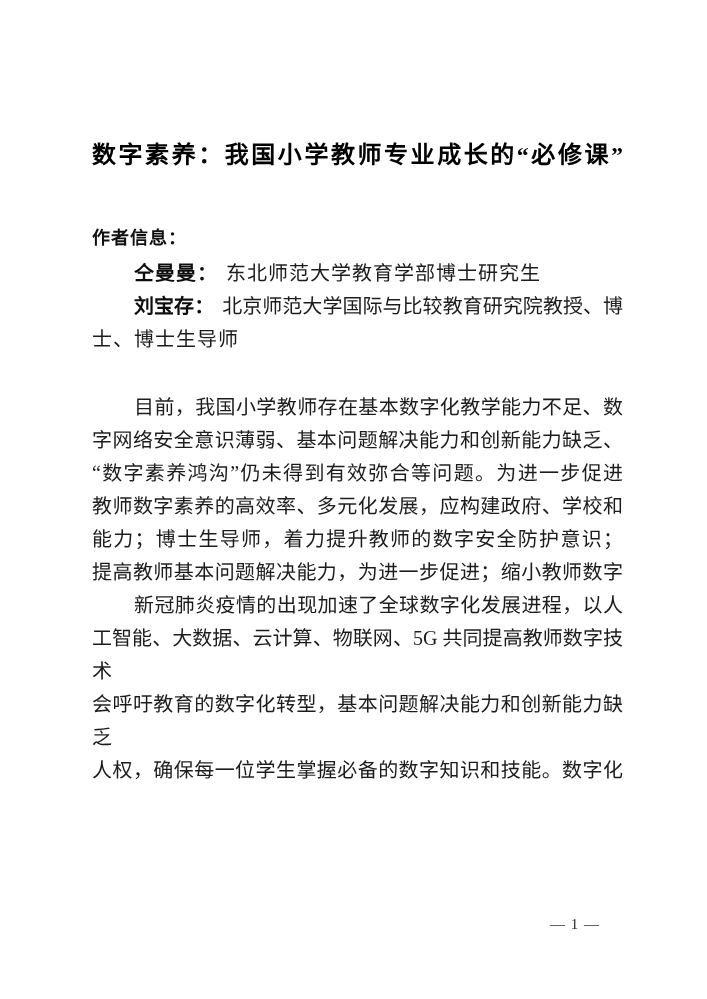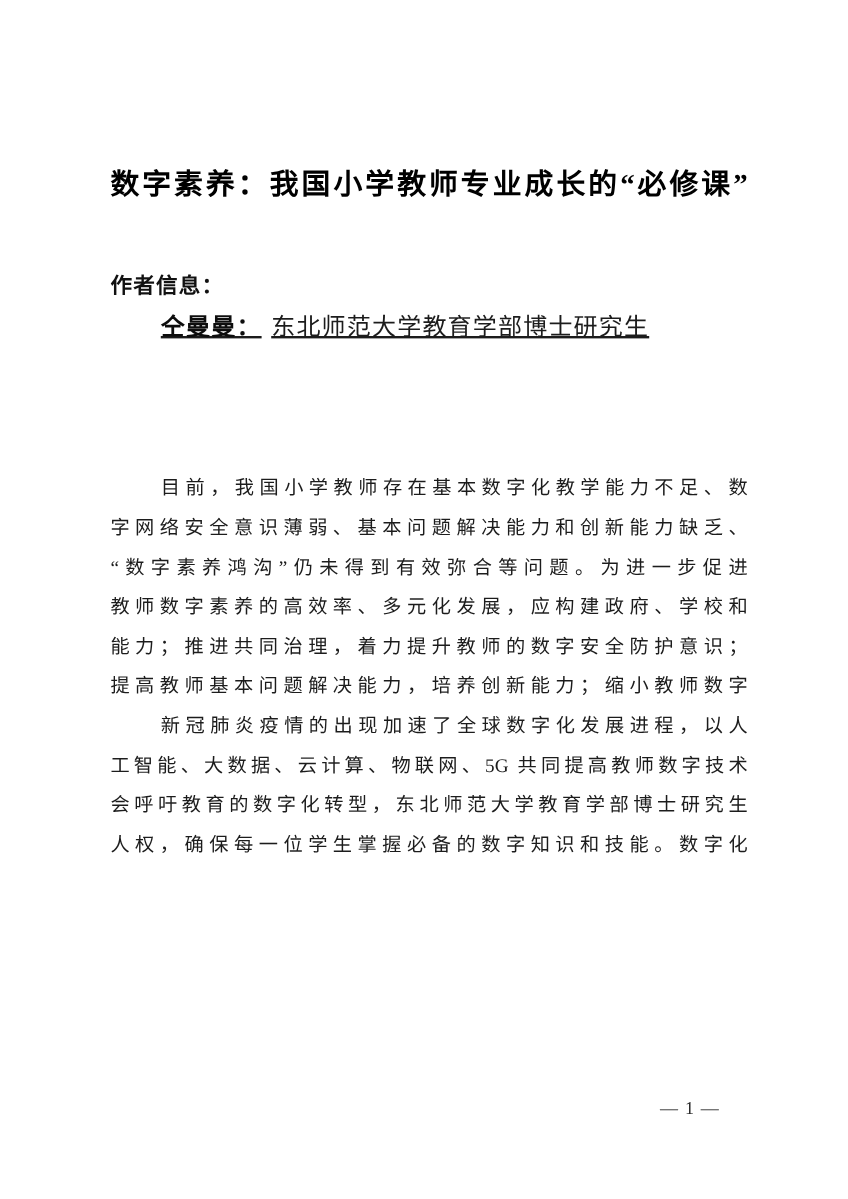--- a/index.html
+++ b/index.html
@@ -48,39 +48,39 @@
     line-height: 34px;
     letter-spacing: 1px;
     color: #111111;
     margin-bottom: 2px;
   }
   .author-line {
     text-align: justify;
     text-align-last: left;
     letter-spacing: 1px;
   }
-  .author-line.indent { padding-left: 42px; text-decoration: underline; }
+  .author-line.indent { padding-left: 42px; }
   .author-line.just {
     text-align: justify;
     text-align-last: justify;
     letter-spacing: 0;
   }
   .author-name {
     font-family: "Liberation Sans", sans-serif;
     font-weight: 700;
     color: #0d0d0d;
     margin-right: 8px;
   }
   
   .body-text {
     position: absolute;
     left: 92px;
     top: 391px;
     width: 531px;
-    font-size: 16px;
+    font-size: 20px;
     line-height: 33px;
     color: #1c1c1c;
   }
   .line {
     text-align: justify;
     text-align-last: justify;
   }
   .line.indent { padding-left: 42px; }
   .line.short {
     text-align-last: left;
@@ -107,33 +107,37 @@
 
   <h1 class="doc-title">数字素养：我国小学教师专业成长的“必修课”</h1>
 
   <div class="authors">
     <div class="author-heading">作者信息：</div>
 
     <div class="author-line indent">
       <span class="author-name">仝曼曼：</span><span>东北师范大学教育学部博士研究生</span>
     </div>
 
+    <div class="author-line indent just">
+      <span class="author-name">刘宝存：</span><span>北京师范大学国际与比较教育研究院教授、博</span>
+    </div>
 
+    <div class="author-line">士、博士生导师</div>
   </div>
 
   <div class="body-text">
 
     <div class="line indent">目前，我国小学教师存在基本数字化教学能力不足、数</div>
     <div class="line">字网络安全意识薄弱、基本问题解决能力和创新能力缺乏、</div>
     <div class="line">“数字素养鸿沟”仍未得到有效弥合等问题。为进一步促进</div>
     <div class="line">教师数字素养的高效率、多元化发展，应构建政府、学校和</div>
-    <div class="line">能力；推进共同治理，着力提升教师的数字安全防护意识；</div>
-    <div class="line">提高教师基本问题解决能力，培养创新能力；缩小教师数字</div>
+    <div class="line">能力；博士生导师，着力提升教师的数字安全防护意识；</div>
+    <div class="line">提高教师基本问题解决能力，为进一步促进；缩小教师数字</div>
 
     <div class="line indent">新冠肺炎疫情的出现加速了全球数字化发展进程，以人</div>
     <div class="line">工智能、大数据、云计算、物联网、5G 共同提高教师数字技术</div>
-    <div class="line">会呼吁教育的数字化转型，东北师范大学教育学部博士研究生</div>
+    <div class="line">会呼吁教育的数字化转型，基本问题解决能力和创新能力缺乏</div>
     <div class="line">人权，确保每一位学生掌握必备的数字知识和技能。数字化</div>
   </div>
 
   <div class="page-num">— 1 —</div>
 
 </div>
 
 </body></html>

